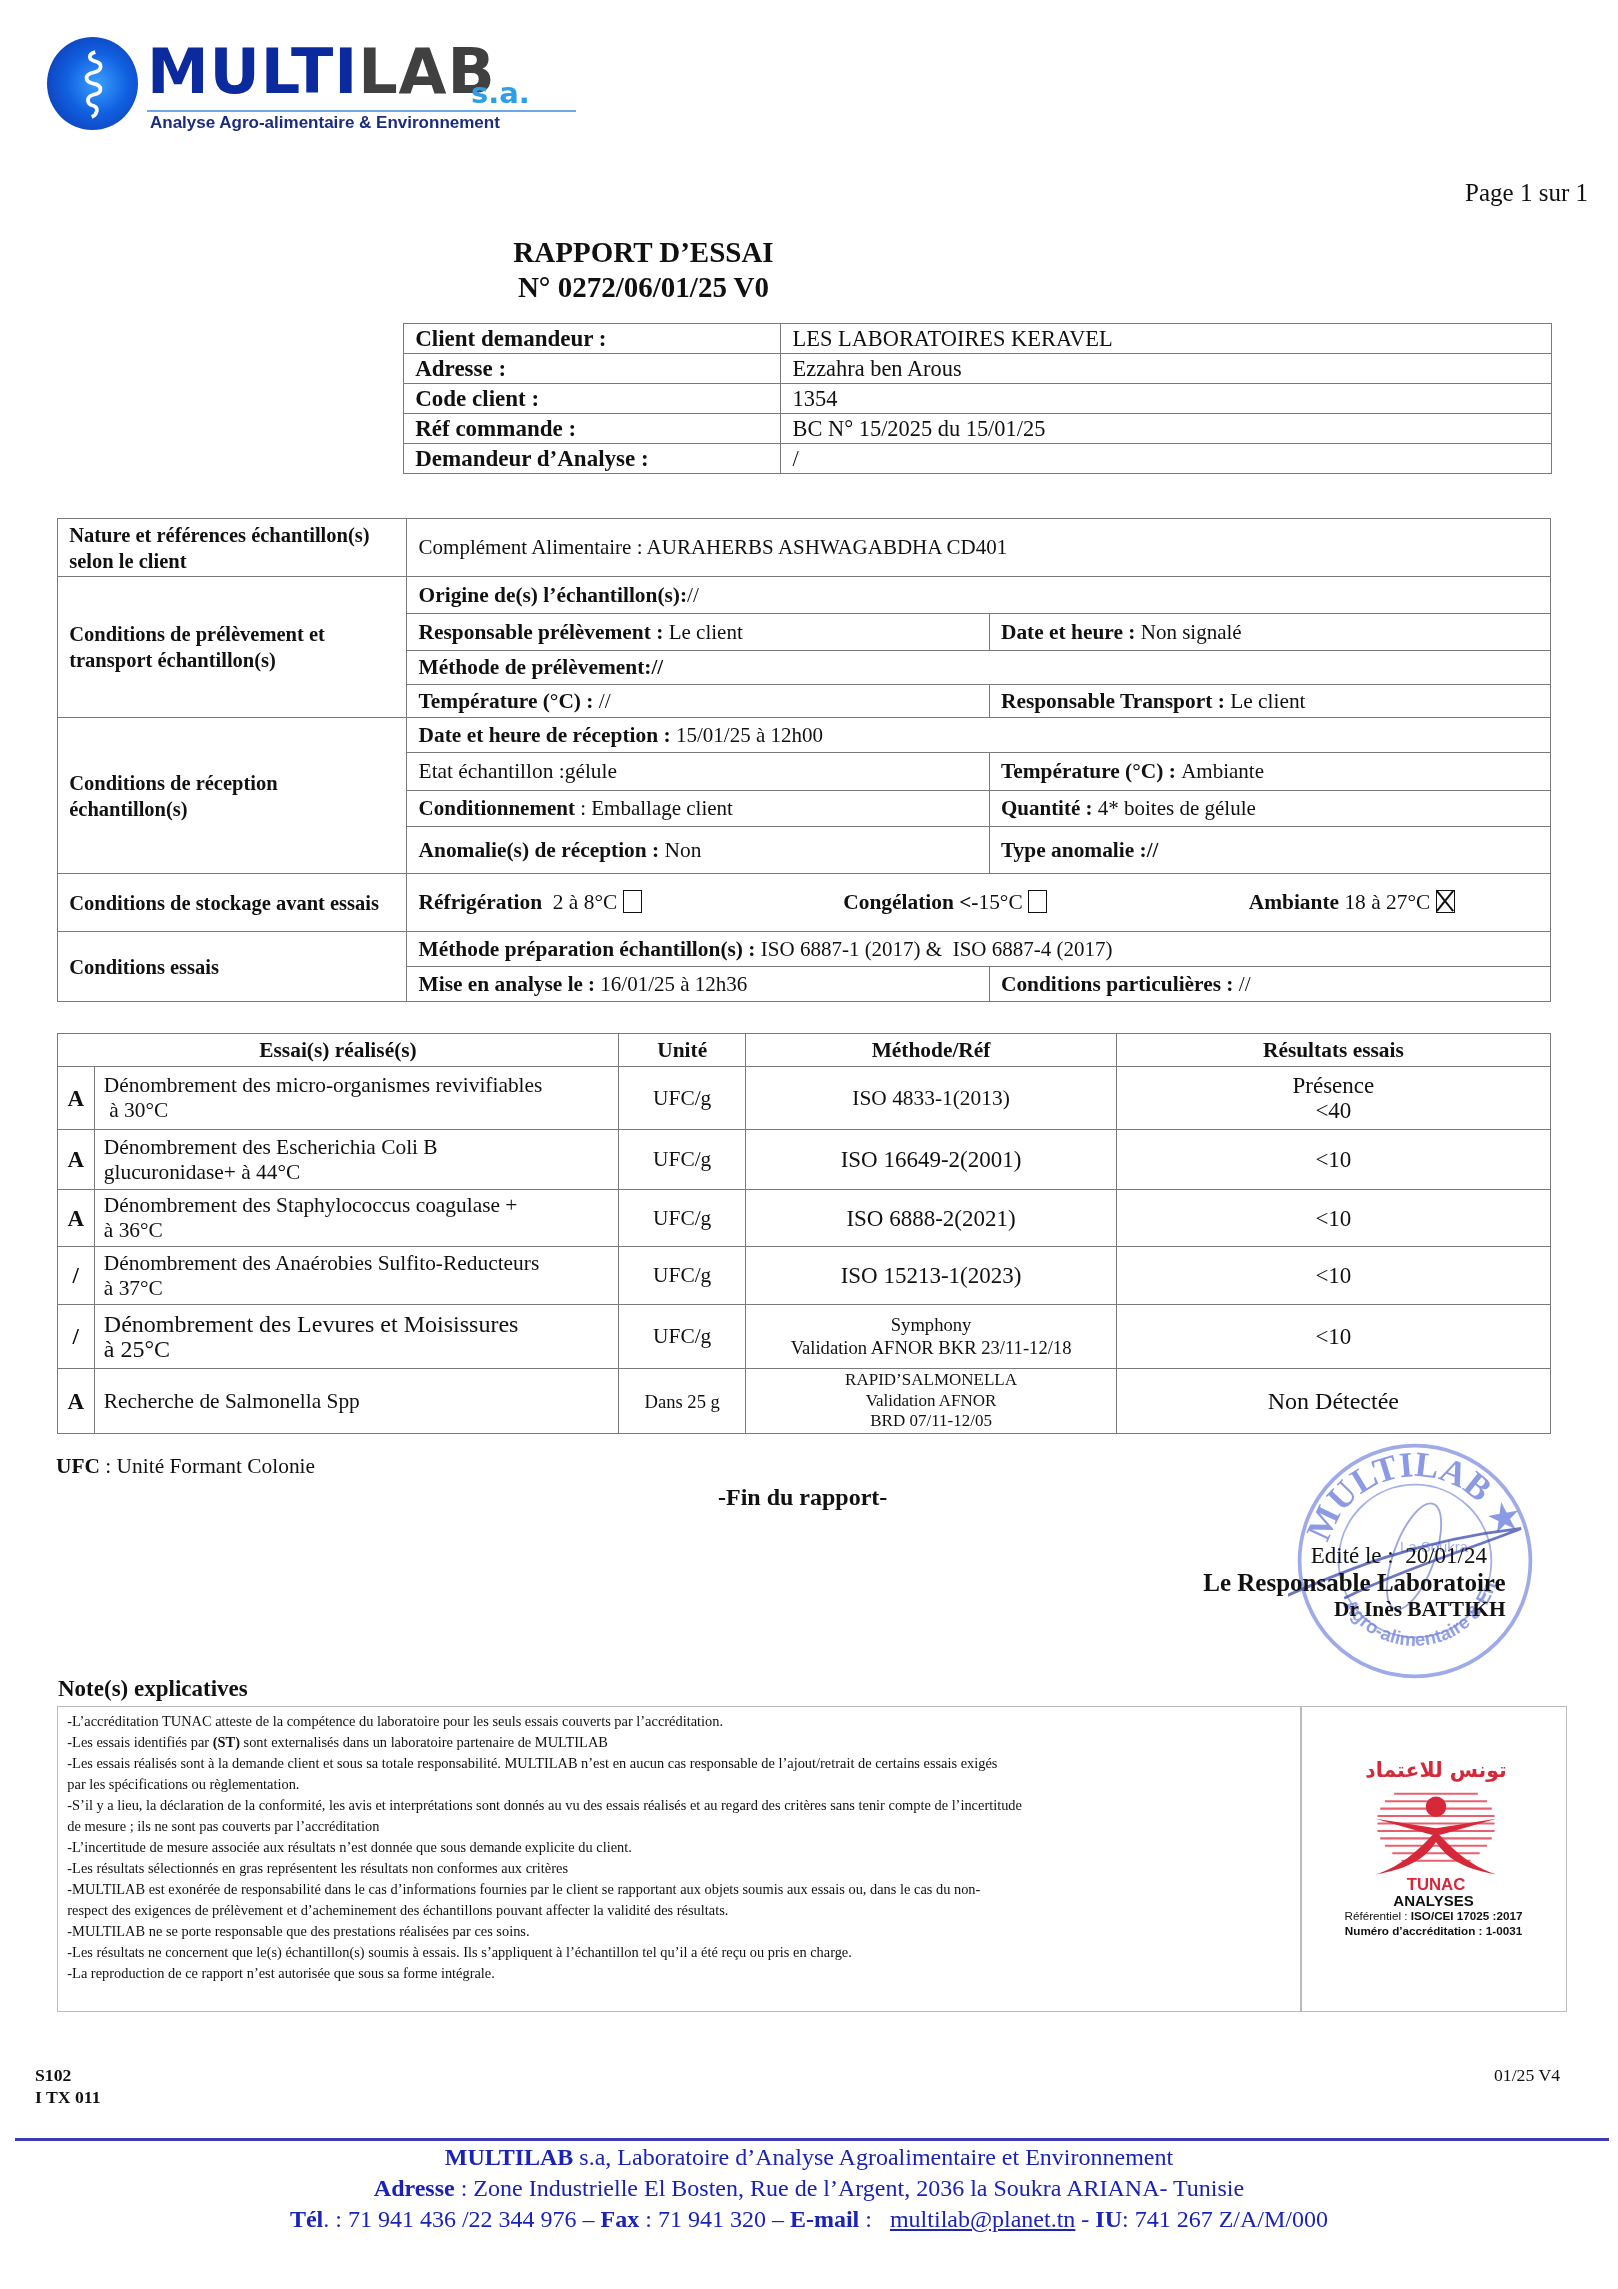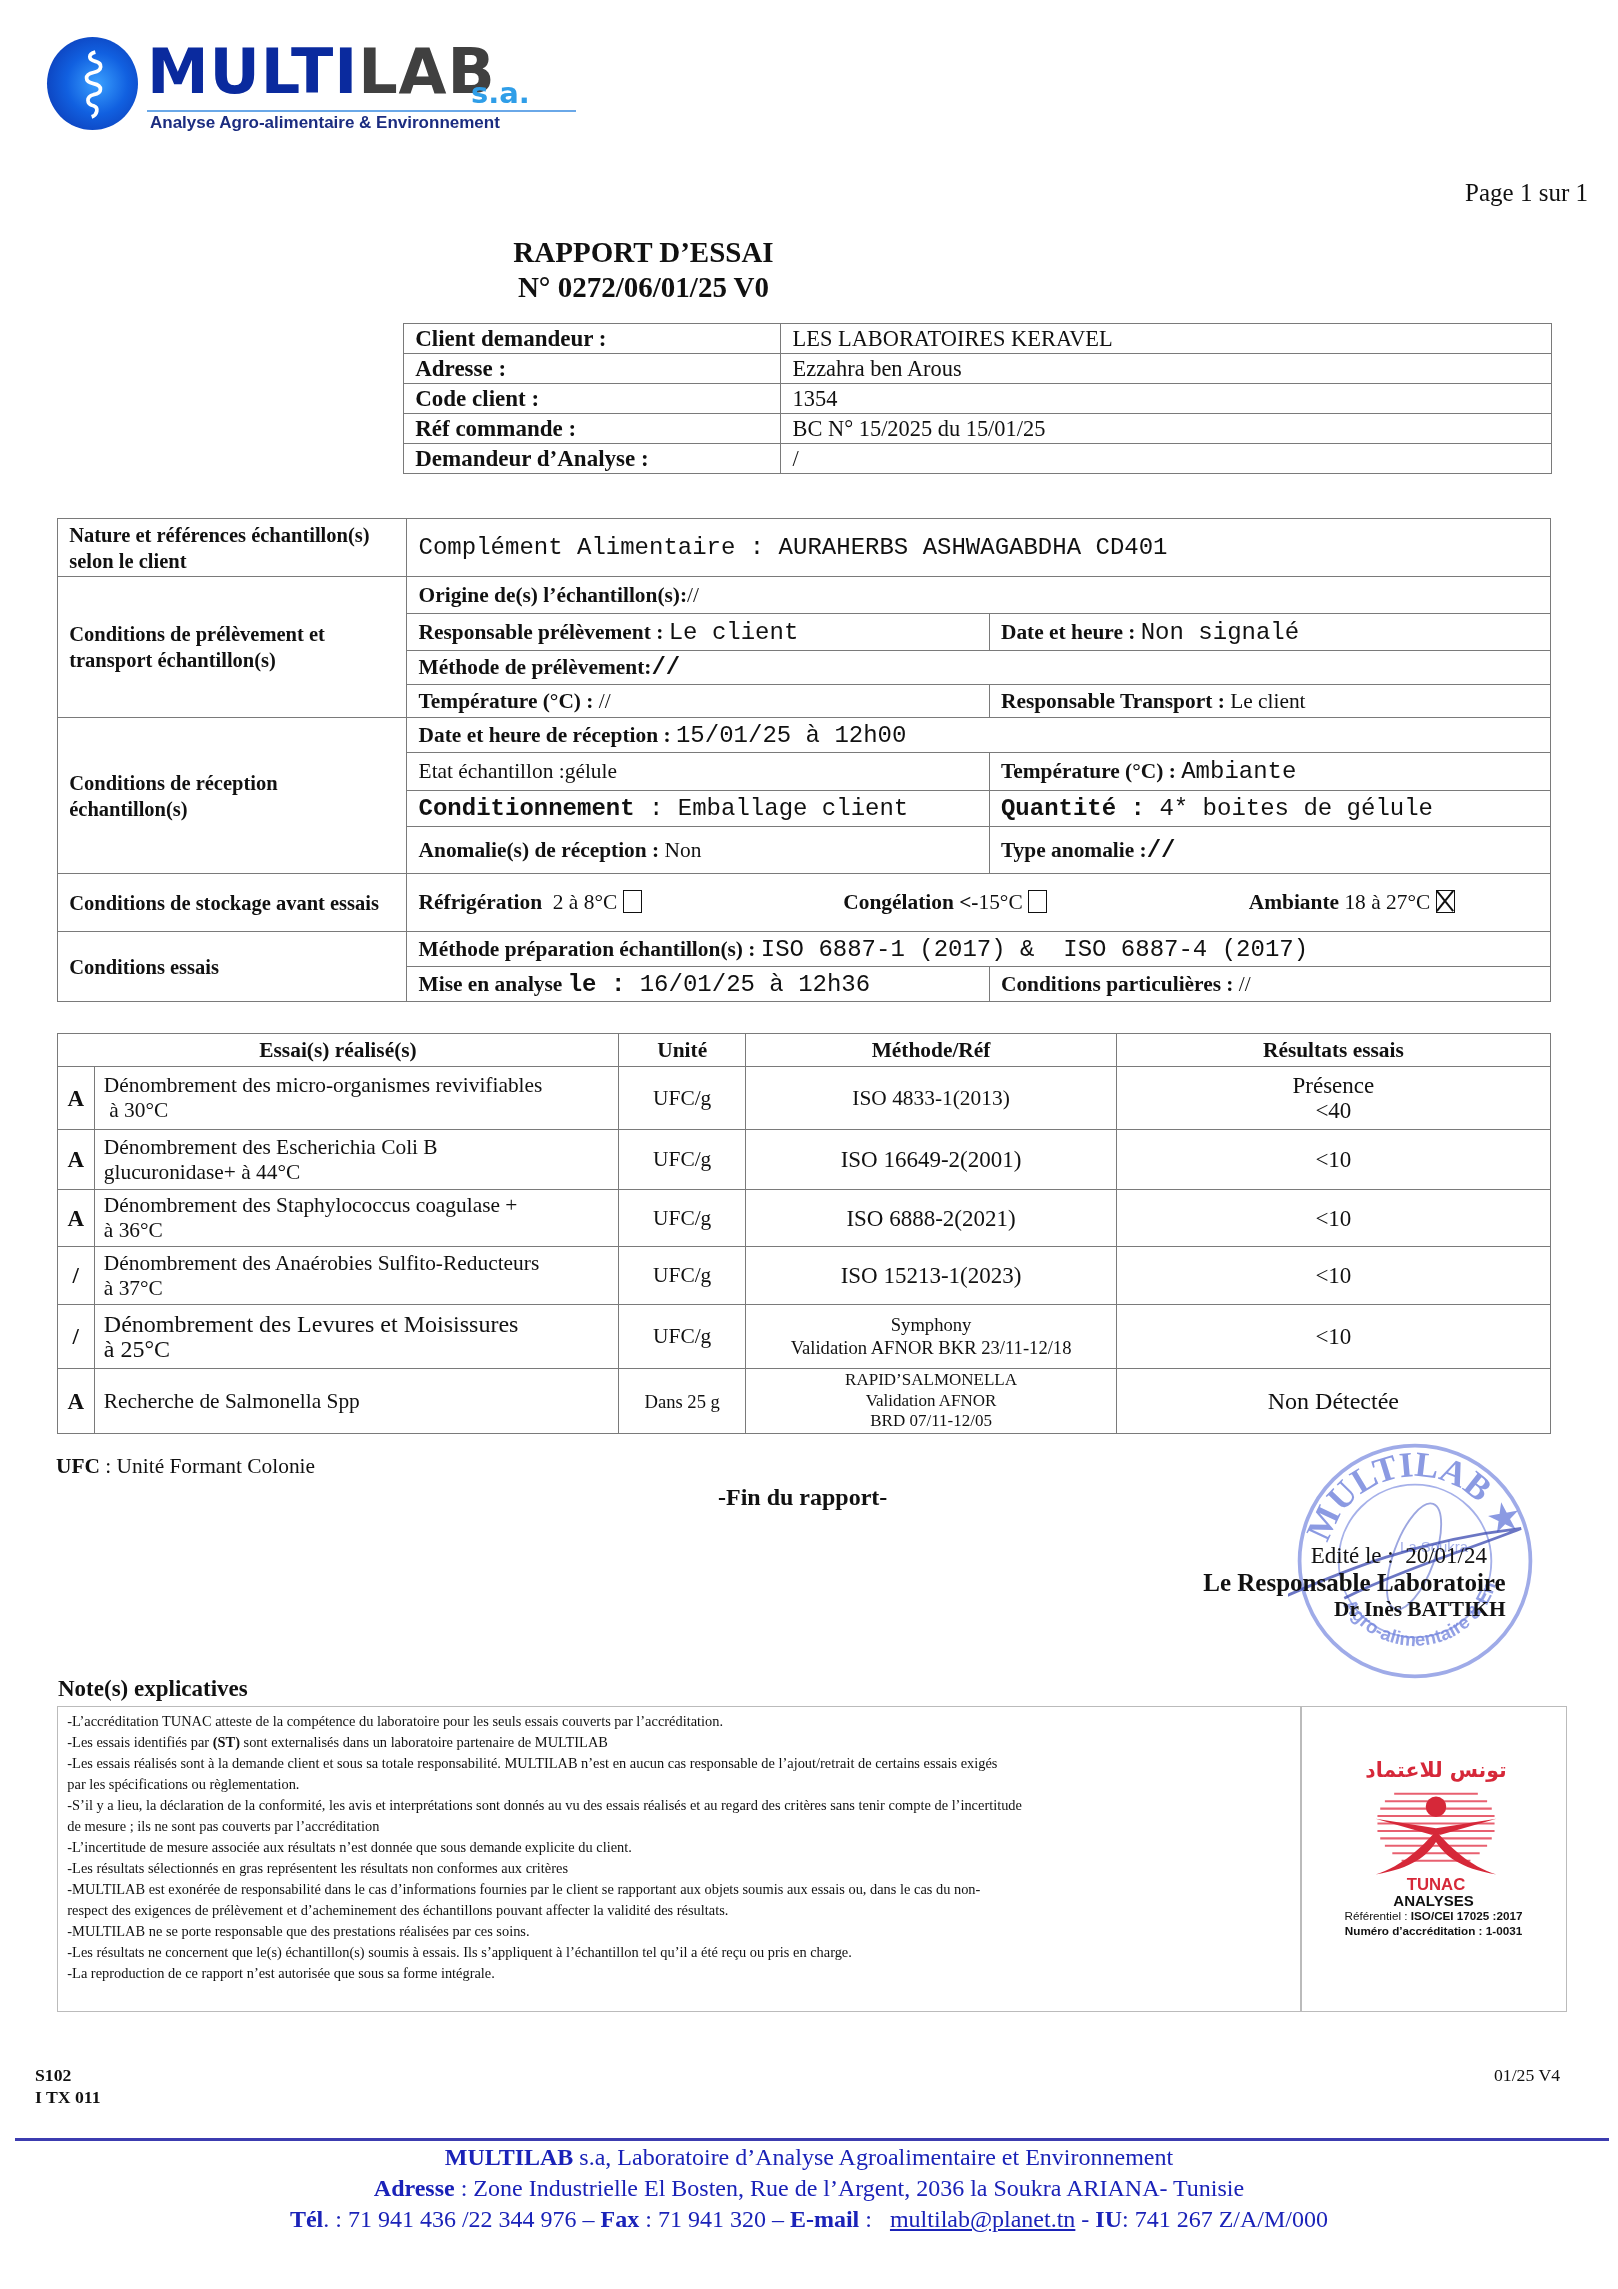--- a/index.html
+++ b/index.html
@@ -28,21 +28,21 @@
   table { border-collapse: collapse; position: absolute; }
   td, th { border: 1.9px solid #7a7a7a; padding: 0 11.2px; vertical-align: middle; }
   .client-tbl { left: 403px; top: 323px; width: 1149px; }
   .client-tbl td { height: 29px; font-size: 22.4px; line-height: 26px; }
   .client-tbl td.lbl { width: 354px; font-weight: bold; font-size: 23px; }
 
   .cond-tbl { left: 57px; top: 518px; width: 1494px; }
   .cond-tbl td { font-size: 21.4px; line-height: 25px; }
   .cond-tbl td.lbl { width: 326px; font-weight: bold; font-size: 20.5px; line-height: 26px; }
   .cond-tbl b { font-weight: bold; }
-  .cond-tbl .big { font-size: 24px; font-family: Liberation Mono, monospace; }
+  .cond-tbl .big { font-size: 21px; }
   .chk { display: inline-block; width: 17px; height: 20.5px; border: 1.9px solid #111; vertical-align: -3.7px; margin-left: 5.6px; position: relative; }
   .chk.x::before, .chk.x::after { content: ""; position: absolute; left: 7.5px; top: -2.8px; width: 1.9px; height: 26px; background: #111; }
   .chk.x::before { transform: rotate(39deg); }
   .chk.x::after { transform: rotate(-39deg); }
   .stock-row { display: flex; justify-content: space-between; padding-right: 84px; align-items: center; }
 
   .res-tbl { left: 57px; top: 1033px; width: 1494px; }
   .res-tbl th { font-weight: bold; font-size: 21.4px; height: 32px; }
   .res-tbl td { font-size: 21.4px; line-height: 25px; }
   .res-tbl td.acc { width: 20.5px; padding: 0 7.5px; text-align: center; font-weight: bold; font-size: 23px; }

